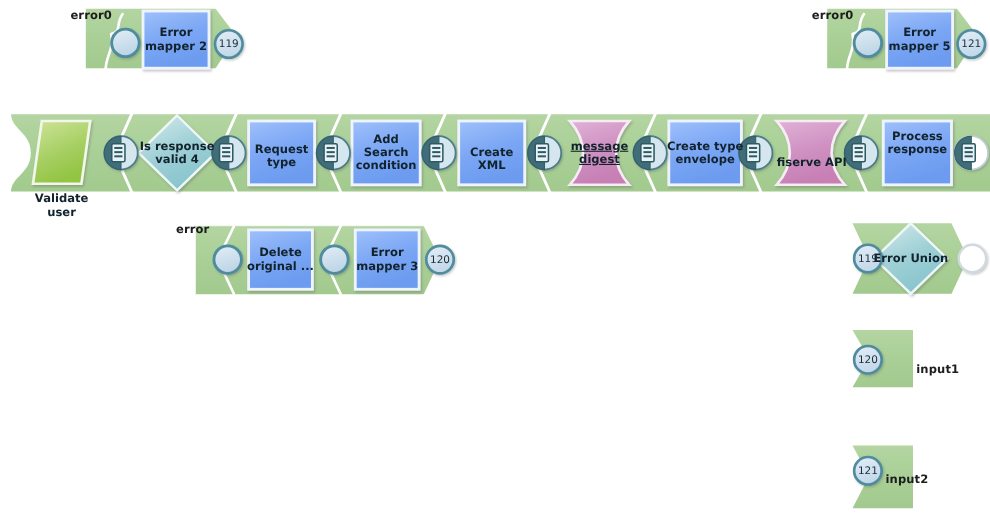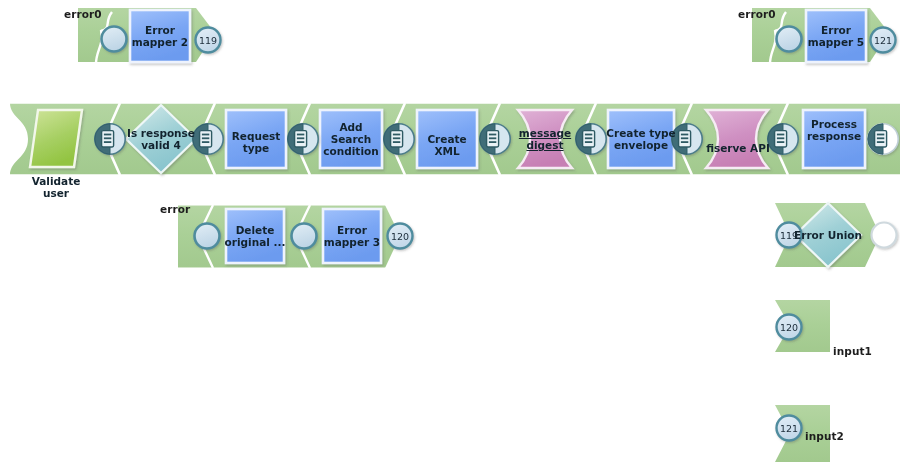--- a/index.html
+++ b/index.html
@@ -270,21 +270,21 @@
 <div class="nodeText" style="left:130px;top:10px;width:60px;height:52px;">Error
 mapper 2</div>
 <div class="nodeText" style="left:806px;top:10px;width:60px;height:52px;">Error
 mapper 5</div>
 <div class="nodeText" style="left:224px;top:209px;width:62px;height:54px;">Delete
 original ...</div>
 <div class="nodeText" style="left:323px;top:209px;width:58px;height:54px;">Error
 mapper 3</div>
 
 <div class="nodeText" style="left:790px;top:205px;width:76px;height:60px;">Error Union</div>
-<div class="lbl" style="left:805px;top:345px;padding-left:28px;">input1</div>
+<div class="lbl" style="left:805px;top:330px;padding-left:28px;">input1</div>
 <div class="lbl" style="left:805px;top:430px;">input2</div>
 
 <div class="badgeText" style="left:196px;top:28px;width:24px;height:24px;">119</div>
 <div class="badgeText" style="left:871px;top:28px;width:24px;height:24px;">121</div>
 <div class="badgeText" style="left:388px;top:224px;width:24px;height:24px;">120</div>
 <div class="badgeText" style="left:777px;top:223px;width:24px;height:24px;">119</div>
 <div class="badgeText" style="left:777px;top:315px;width:24px;height:24px;">120</div>
 <div class="badgeText" style="left:777px;top:416px;width:24px;height:24px;">121</div>
 
 </body></html>

